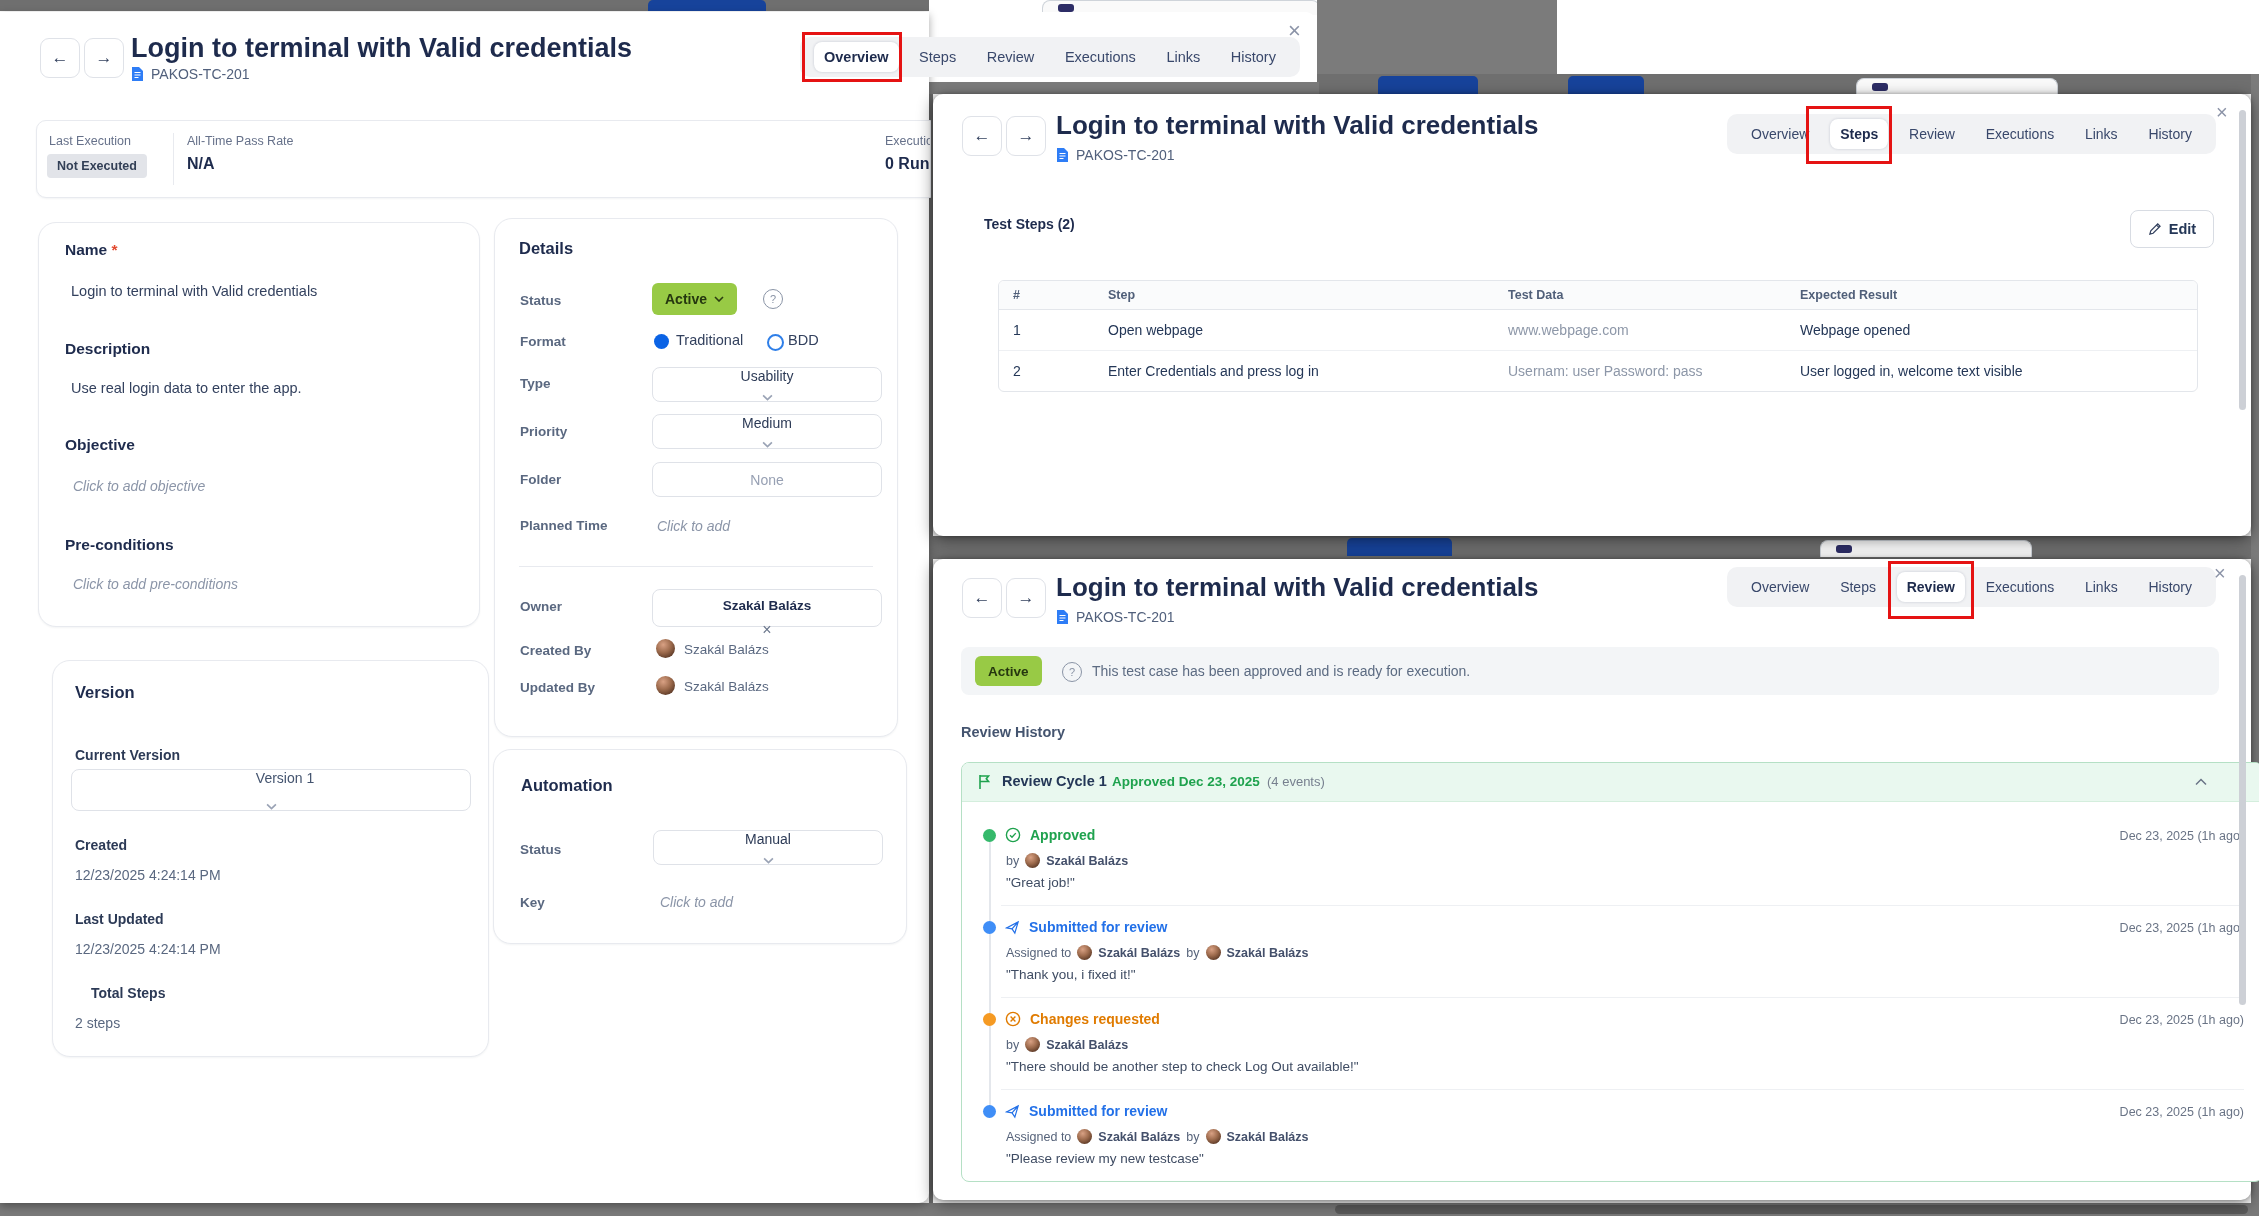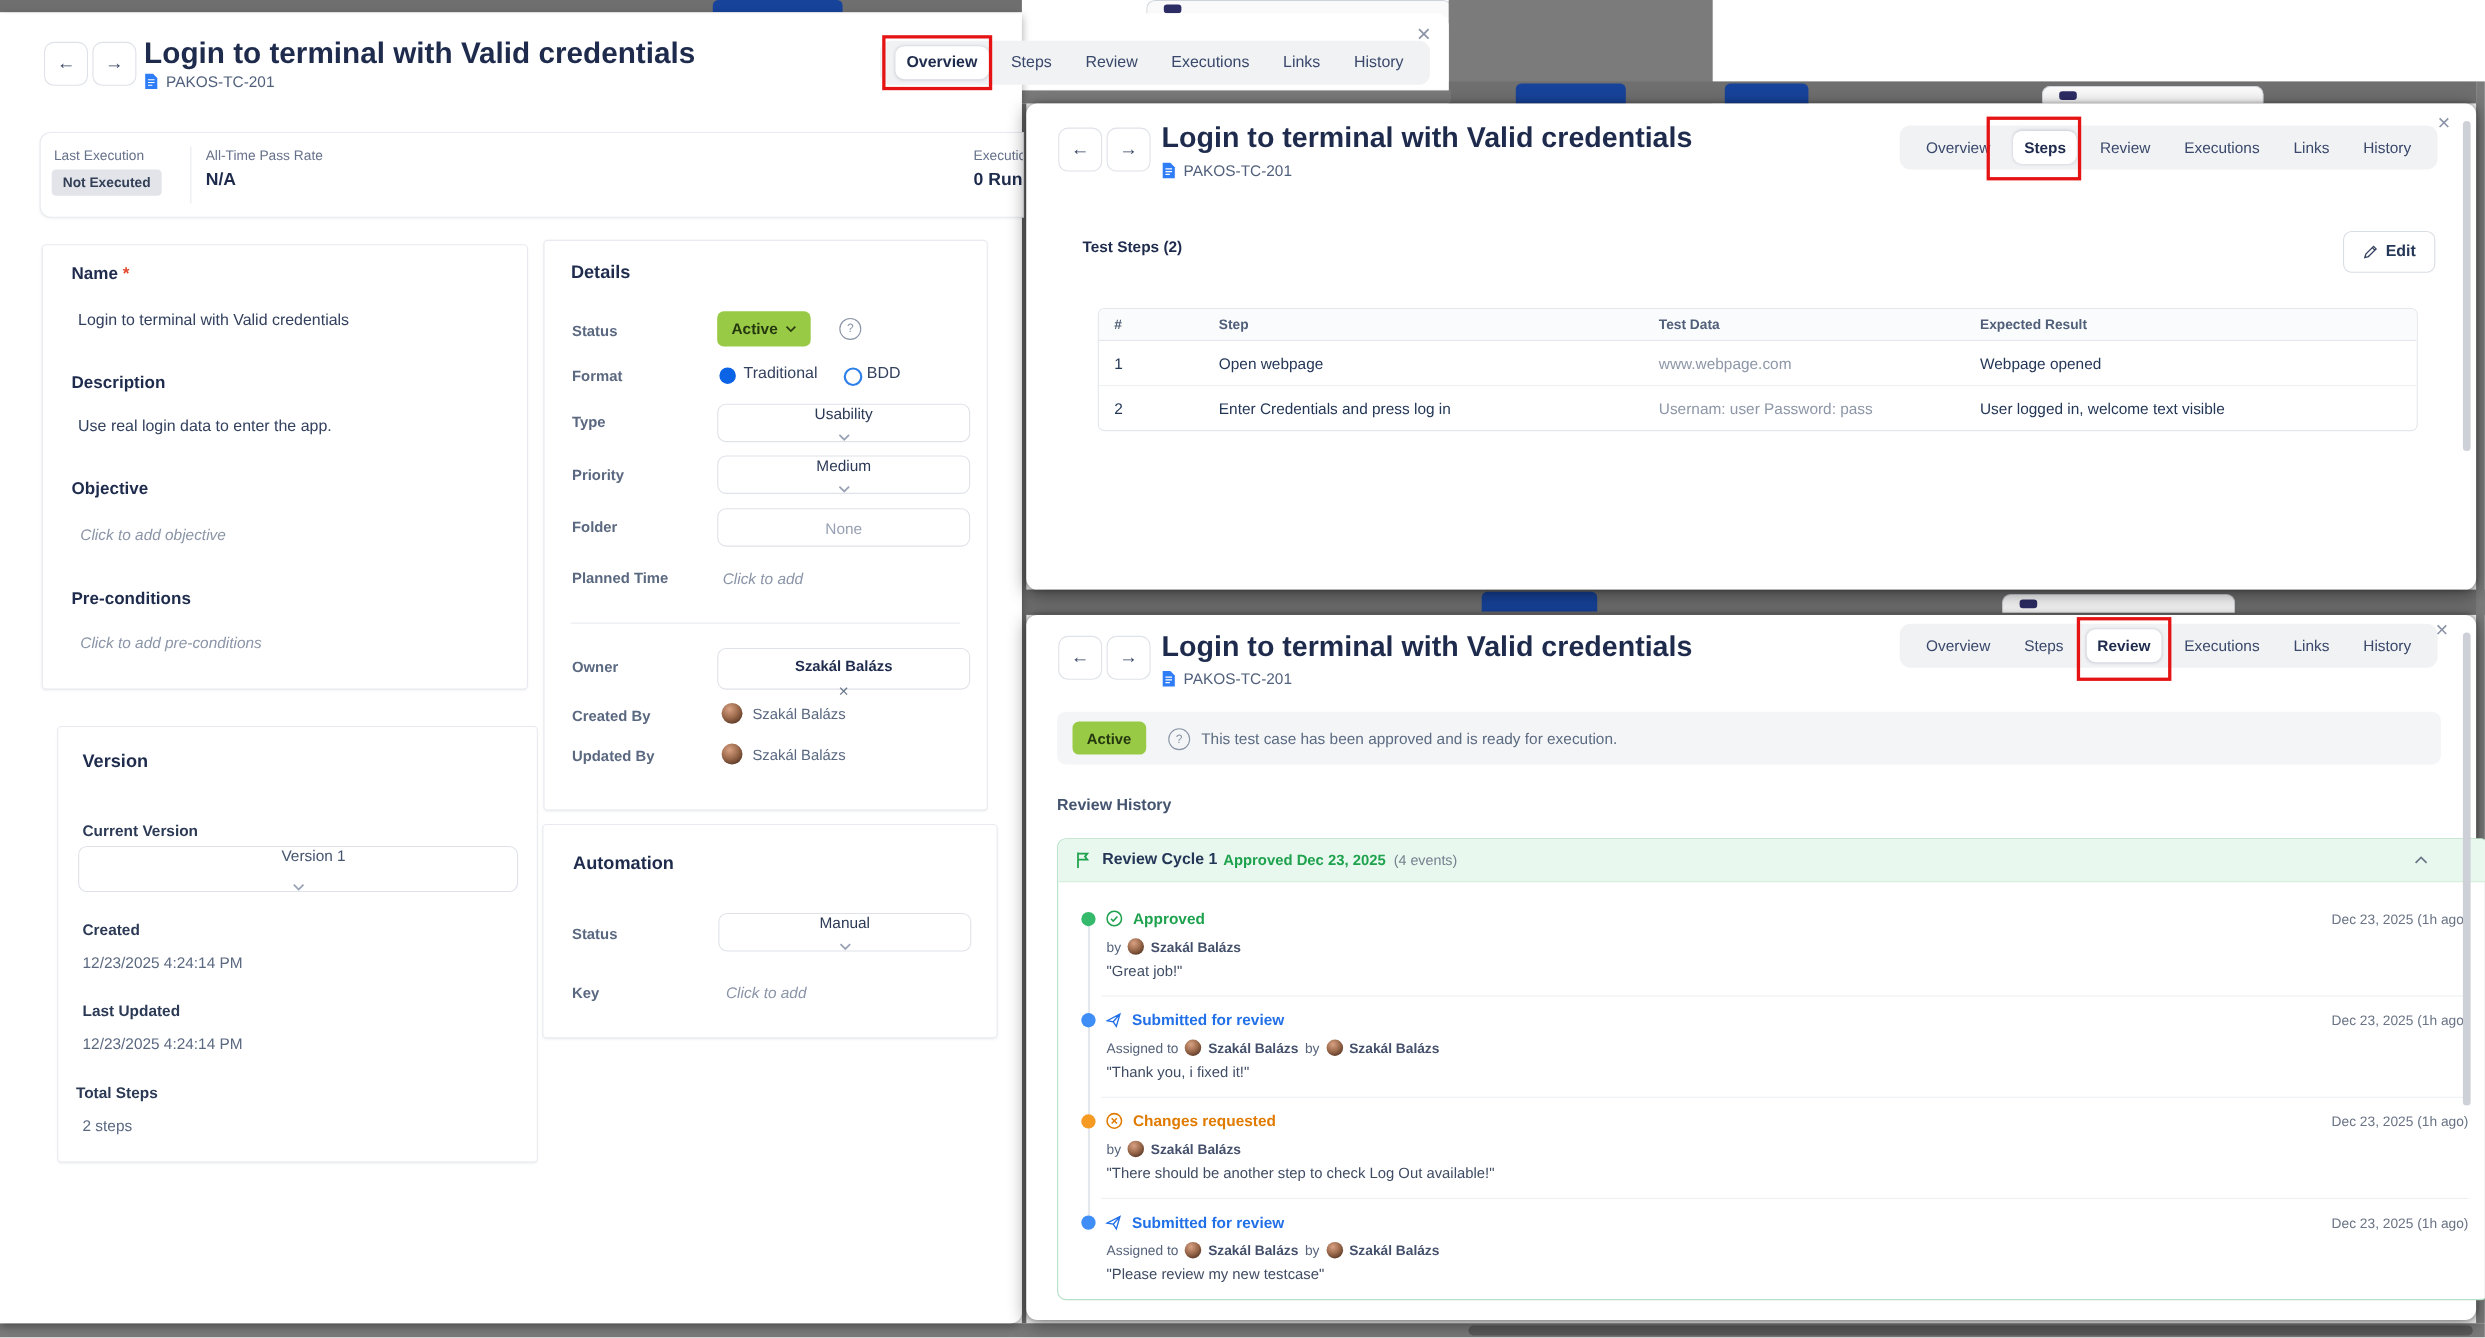--- a/index.html
+++ b/index.html
@@ -20,21 +20,21 @@
           display:flex;align-items:center;justify-content:center;font-size:17px;color:#33415e;cursor:pointer;}
   .ptitle{position:absolute;font-size:26px;font-weight:bold;color:#1e2b4d;white-space:nowrap;}
   .keyrow{position:absolute;display:flex;gap:7px;align-items:center;font-size:14px;color:#51607c;}
   .tabbar{position:absolute;background:#f1f2f4;border-radius:10px;display:flex;align-items:center;
           justify-content:space-between;padding:0 14px;font-size:14.5px;color:#39486b;box-sizing:border-box;}
   .tab{padding:7px 10px;border-radius:8px;cursor:pointer;white-space:nowrap;}
   .tab.active{background:#fff;font-weight:600;color:#1e2b4d;box-shadow:0 0 3px rgba(9,30,66,.18);}
   .redbox{position:absolute;border:3px solid #e51313;z-index:40;pointer-events:none;}
   .closex{position:absolute;font-size:22px;color:#8b93a7;cursor:pointer;line-height:1;}
   
-  .card{position:absolute;background:#fff;border:1px solid #e8eaef;border-radius:4px;box-shadow:0 1px 2px rgba(9,30,66,.05);}
+  .card{position:absolute;background:#fff;border:1px solid #e8eaef;border-radius:18px;box-shadow:0 1px 2px rgba(9,30,66,.05);}
   .seclbl{position:absolute;font-size:15.5px;font-weight:bold;color:#1e2b4d;}
   .biglbl{position:absolute;font-size:16.5px;font-weight:bold;color:#1e2b4d;}
   .lbl{position:absolute;font-size:13.5px;font-weight:600;color:#5a6880;}
   .smlbl{position:absolute;font-size:12.5px;color:#66718a;}
   .val{position:absolute;font-size:14.5px;color:#33415e;}
   .grayval{position:absolute;font-size:14px;color:#5a6880;}
   .ph{position:absolute;font-size:14px;font-style:italic;color:#8b95a8;}
   .bold16{position:absolute;font-size:16px;font-weight:bold;color:#1e2b4d;}
   .statbadge{position:absolute;background:#e2e4e9;border-radius:4px;padding:5px 10px;font-size:12.5px;font-weight:600;color:#323f56;}
   .select{position:absolute;border:1px solid #dfe2e8;border-radius:8px;background:#fff;display:flex;align-items:center;
@@ -215,21 +215,21 @@
   <div class="select" style="left:18px;top:108px;width:400px;height:42px;">
     <span class="grow" style="color:#44546f;margin-left:28px;">Version 1</span>
     <svg width="11" height="7" viewBox="0 0 10 6">
         <path d="M1 1l4 4 4-4" fill="none" stroke="#9aa3b5" stroke-width="1.5"></path>
       </svg>
   </div>
   <div class="lbl" style="left:22px;top:176px;font-size:14px;color:#2c3a56;">Created</div>
   <div class="grayval" style="left:22px;top:206px;">12/23/2025 4:24:14 PM</div>
   <div class="lbl" style="left:22px;top:250px;font-size:14px;color:#2c3a56;">Last Updated</div>
   <div class="grayval" style="left:22px;top:280px;">12/23/2025 4:24:14 PM</div>
-  <div class="lbl" style="left:16px;top:324px;font-size:14px;color:#2c3a56;text-align:right;">Total Steps</div>
+  <div class="lbl" style="left:38px;top:324px;font-size:14px;color:#2c3a56;text-align:right;">Total Steps</div>
   <div class="grayval" style="left:22px;top:354px;">2 steps</div>
 </div>
 
 <div class="card" style="left:493px;top:749px;width:412px;height:193px;">
   <div class="biglbl" style="left:27px;top:26px;">Automation</div>
   <div class="lbl" style="left:26px;top:92px;">Status</div>
   <div class="select" style="left:159px;top:80px;width:230px;height:35px;">
     <span class="grow">Manual</span>
     <svg width="11" height="7" viewBox="0 0 10 6">
         <path d="M1 1l4 4 4-4" fill="none" stroke="#9aa3b5" stroke-width="1.5"></path>

